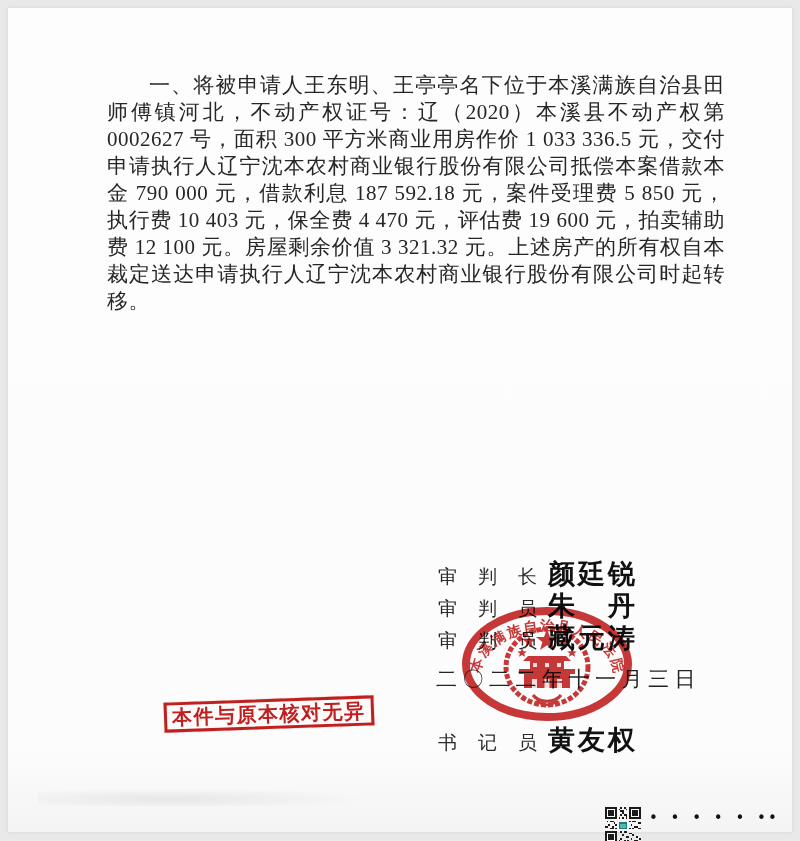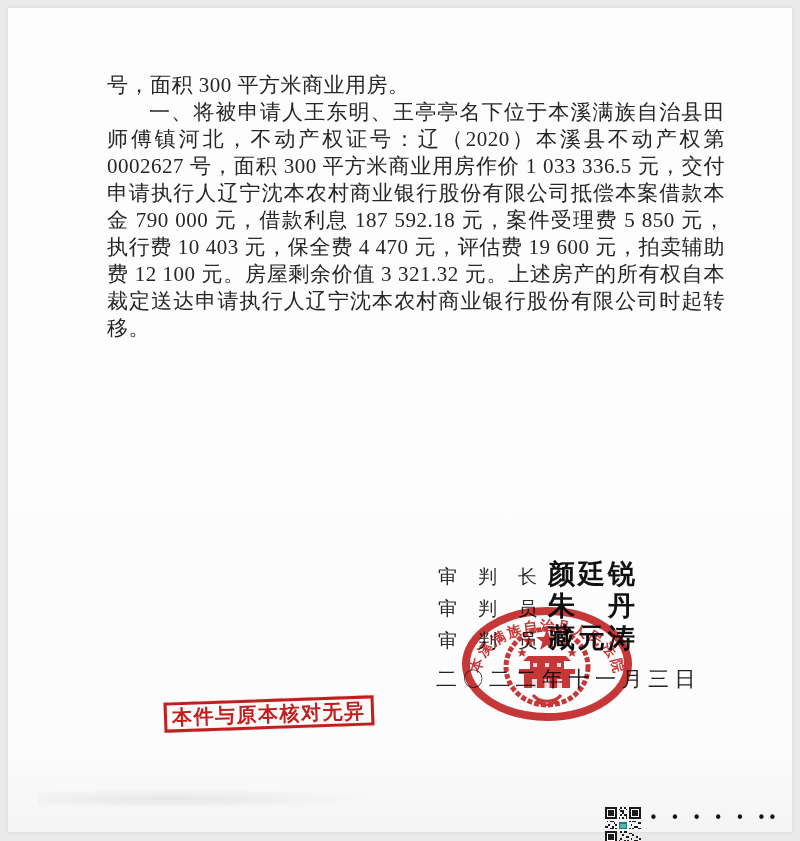--- a/index.html
+++ b/index.html
@@ -61,36 +61,38 @@
     background:radial-gradient(ellipse at 40% 60%,rgba(200,200,200,0.35),rgba(255,255,255,0) 70%);
     pointer-events:none;
   }
 </style>
 </head>
 <body>
 
 <div class="paper">
 
   <div class="doc-text">
-    <p>号，面积 300 平方米商业用房。</p>
     <p class="indent">一、将被申请人王东明、王亭亭名下位于本溪满族自治县田师傅镇河北，不动产权证号：辽（2020）本溪县不动产权第 0002627 号，面积 300 平方米商业用房作价 1 033 336.5 元，交付申请执行人辽宁沈本农村商业银行股份有限公司抵偿本案借款本金 790 000 元，借款利息 187 592.18 元，案件受理费 5 850 元，执行费 10 403 元，保全费 4 470 元，评估费 19 600 元，拍卖辅助费 12 100 元。房屋剩余价值 3 321.32 元。上述房产的所有权自本裁定送达申请执行人辽宁沈本农村商业银行股份有限公司时起转移。</p>
   </div>
 
   <div class="sig-row row1">
     <span class="sig-label">审　判　长</span><span class="sig-name">颜廷锐</span>
   </div>
   <div class="sig-row row2">
     <span class="sig-label">审　判　员</span><span class="sig-name">朱　丹</span>
   </div>
   <div class="sig-row row3">
     <span class="sig-label">审　判　员</span><span class="sig-name">藏元涛</span>
   </div>
 
   <div class="date-line">二〇二二年十一月三日</div>
 
+  <div class="sig-row clerk-row">
+    <span class="sig-label">书　记　员</span><span class="sig-name">黄友权</span>
+  </div>
 
   <svg class="seal" viewBox="0 0 176 122" xmlns="http://www.w3.org/2000/svg">
     <ellipse cx="88" cy="61" rx="81" ry="53" fill="none" stroke="#c32222" stroke-width="8"></ellipse>
     <path id="sealArc" d="M 23,82 A 67,44 0 1 1 153,82" fill="none"></path>
     <text font-size="14" font-weight="bold" fill="#c32222" letter-spacing="2" font-family="Liberation Serif, DejaVu Serif, serif">
       <textPath href="#sealArc" xlink:href="#sealArc" startOffset="6%">本溪满族自治县人民法院</textPath>
     </text>
     <g fill="#c32222">
 
       <ellipse cx="88" cy="64" rx="41" ry="38" fill="none" stroke="#c32222" stroke-width="5" stroke-dasharray="5 2"></ellipse>

